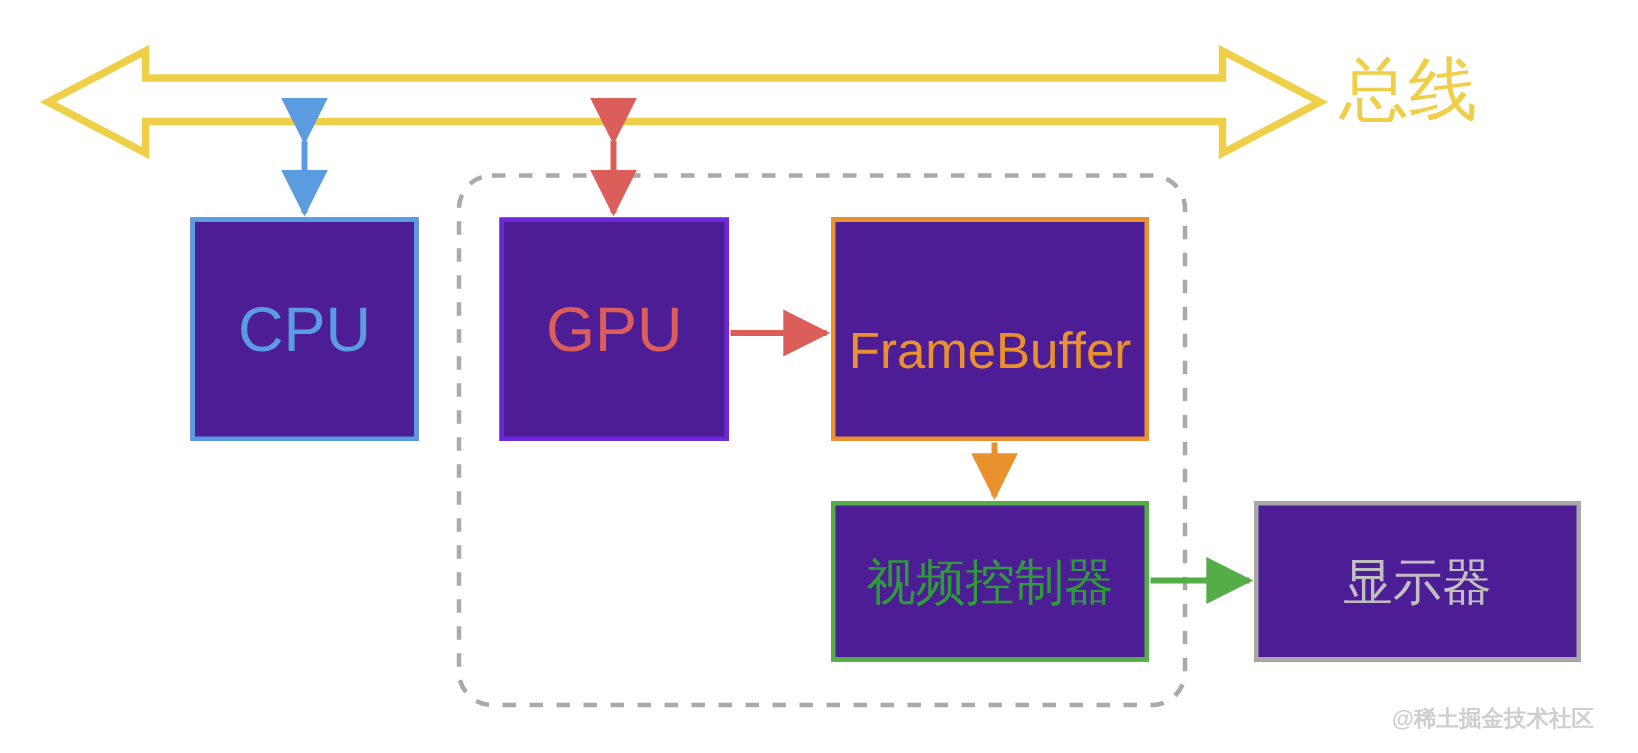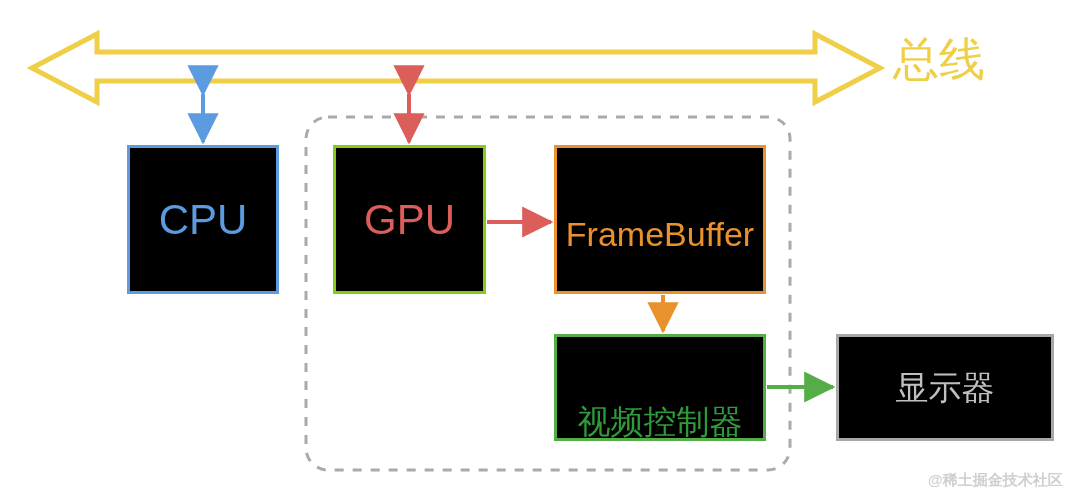--- a/index.html
+++ b/index.html
@@ -23,41 +23,41 @@
     top: 0;
     width: 1092px;
     height: 502px;
   }
   .node {
     position: absolute;
     box-sizing: border-box;
     display: flex;
     align-items: center;
     justify-content: center;
-    background: #000000;
+    background: #4c1d95;
     white-space: nowrap;
   }
   .node-label {
     line-height: 1;
   }
 
   
   #node-cpu {
     left: 127px; top: 145px; width: 152px; height: 149px;
     border: 3px solid #5B9BE0;
   }
   #node-cpu .node-label {
     color: #5B9BE0;
     font-size: 42px;
   }
 
   
   #node-gpu {
     left: 333px; top: 145px; width: 153px; height: 149px;
-    border: 3px solid #84cc16;
+    border: 3px solid #6d28d9;
     text-align: center;
   }
   #node-gpu .node-label {
     color: #DB5E5A;
     font-size: 42px;
   }
 
   
   #node-framebuffer {
     left: 554px; top: 145px; width: 212px; height: 149px;
@@ -66,21 +66,20 @@
   #node-framebuffer .node-label {
     color: #E8912D;
     font-size: 34px;
     margin-top: 28px;
   }
 
   
   #node-video-controller {
     left: 554px; top: 334px; width: 212px; height: 107px;
     border: 3px solid #55AD47;
-    align-items: flex-end;
   }
   #node-video-controller .node-label {
     color: #2E9B3B;
     font-size: 33px;
   }
 
   
   #node-display {
     left: 836px; top: 334px; width: 218px; height: 107px;
     border: 3px solid #A8A8A8;

